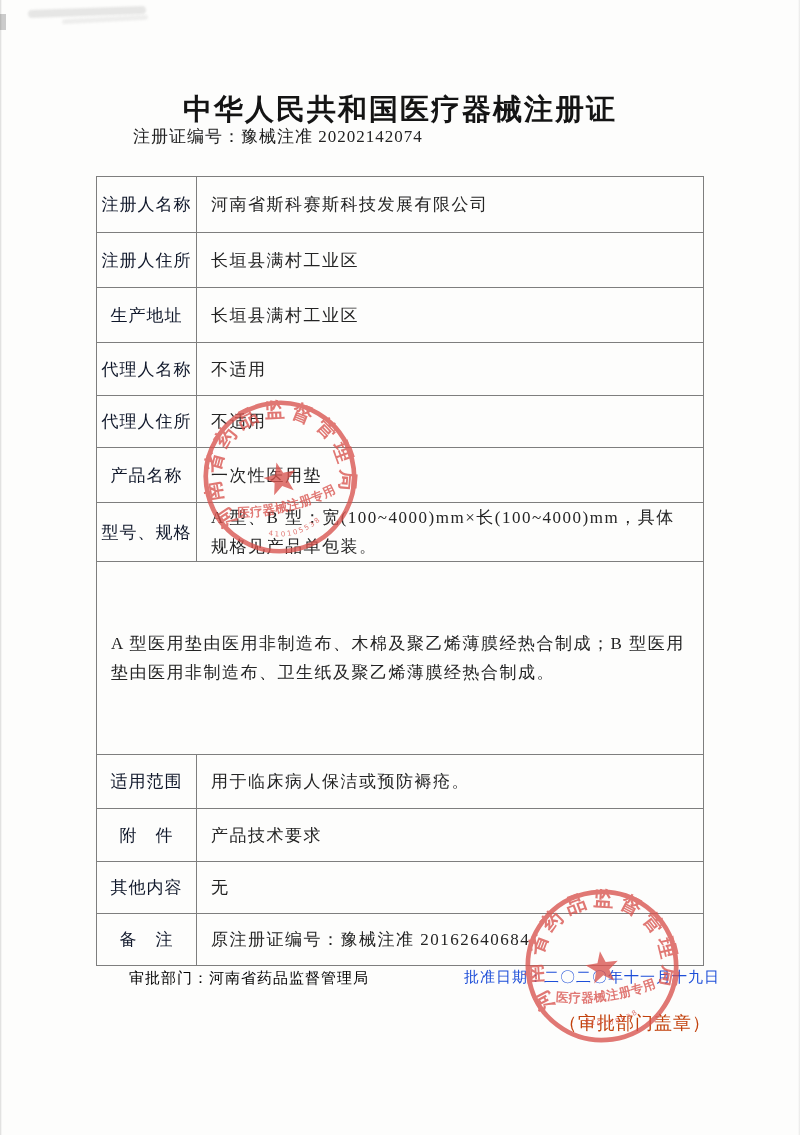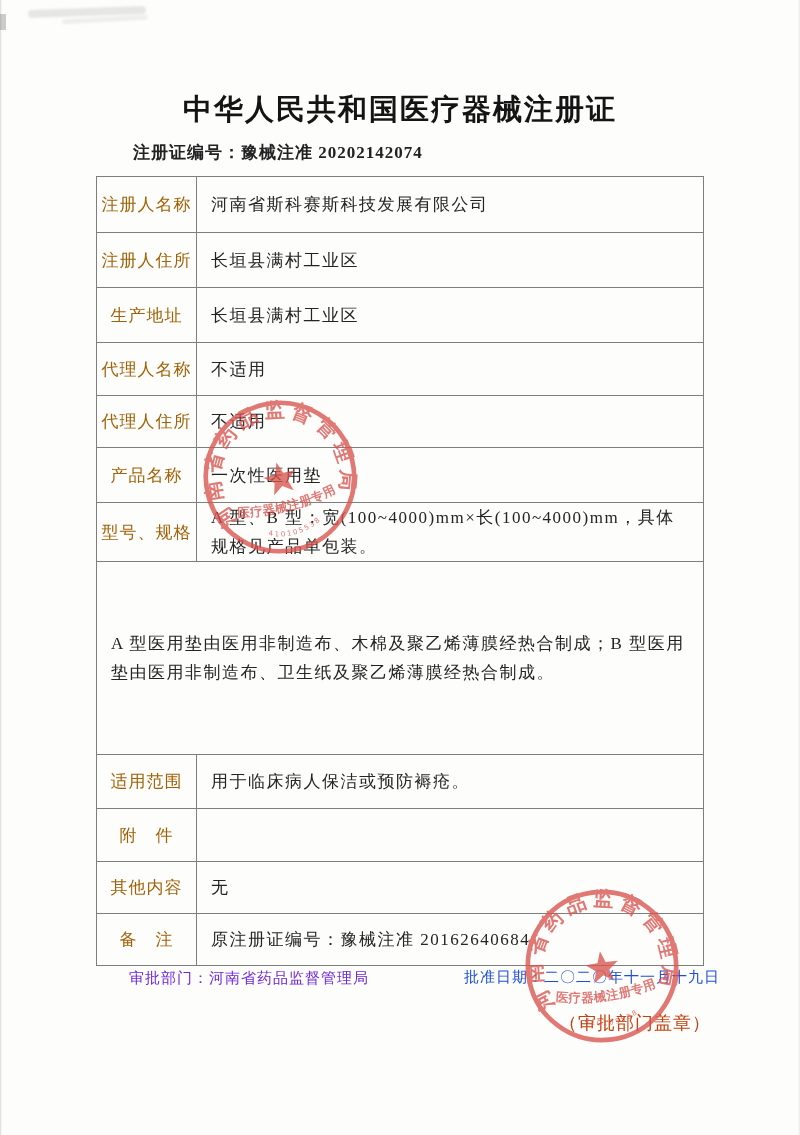--- a/index.html
+++ b/index.html
@@ -24,50 +24,50 @@
   .smudge2 { position:absolute; left:62px; top:17px; width:86px; height:5px;
     background:rgba(110,110,110,.10); transform:rotate(-3deg); border-radius:3px; filter:blur(1px); }
   .smudge3 { position:absolute; left:0px; top:14px; width:6px; height:16px;
     background:rgba(90,90,90,.30); filter:blur(.5px); }
 
   .doc-title {
     position:absolute; left:0; top:90px; width:100%;
     text-align:center; font-size:29px; font-weight:bold; letter-spacing:2px; color:#141414;
   }
   .reg-line {
-    position:absolute; left:133px; top:141px;
-    font-size:17px; letter-spacing:1px; color:#222;font-weight:bold;
+    position:absolute; left:133px; top:125px;
+    font-size:17px; letter-spacing:1px; color:#222;
   }
 
   .cert-table {
     position:absolute; left:96px; top:176px; width:608px;
     border:1px solid #7e7e7e;
     background:transparent;
   }
   .row { display:flex; border-top:1px solid #7e7e7e; }
   .row:first-child { border-top:none; }
   .lbl {
     width:100px; flex:0 0 100px;
     border-right:1px solid #7e7e7e;
     display:flex; align-items:center; justify-content:center;
-    text-align:left; font-size:17px; letter-spacing:1px; color:#a16207;
+    text-align:left; font-size:17px; letter-spacing:1px; color:#0f172a;
     padding:0 4px;
   }
   .val {
     flex:1;
     display:flex; align-items:center;
     padding:4px 10px 4px 14px;
     font-size:17px; letter-spacing:1.5px; line-height:29px; color:#242424;
   }
   .h55{height:55px} .h53{height:53px} .h52{height:52px} .h59{height:59px}
   .h193{height:193px} .h54{height:54px}
 
   .footer-dept {
     position:absolute; left:129px; top:969px;
-    font-size:15px; letter-spacing:1px; color:#6d28d9;
+    font-size:15px; letter-spacing:1px; color:#000000;
   }
   .footer-right {
     position:absolute; left:464px; top:966px;
     font-size:15px; letter-spacing:1px; line-height:23px; color:#1d4ed8;
   }
   .seal-note {
     position:absolute; left:559px; top:1011px;
     font-size:18px; letter-spacing:1px; color:#c2410c;
   }
 
@@ -122,20 +122,21 @@
   </div>
   <div class="row h193">
     <div class="val">A 型医用垫由医用非制造布、木棉及聚乙烯薄膜经热合制成；B 型医用垫由医用非制造布、卫生纸及聚乙烯薄膜经热合制成。</div>
   </div>
   <div class="row h54">
     <div class="lbl">适用范围</div>
     <div class="val">用于临床病人保洁或预防褥疮。</div>
   </div>
   <div class="row h53">
     <div class="lbl">附　件</div>
+    <div class="val">产品技术要求</div>
   </div>
   <div class="row h52">
     <div class="lbl">其他内容</div>
     <div class="val">无</div>
   </div>
   <div class="row h52">
     <div class="lbl">备　注</div>
     <div class="val">原注册证编号：豫械注准 20162640684</div>
   </div>
 </div>

